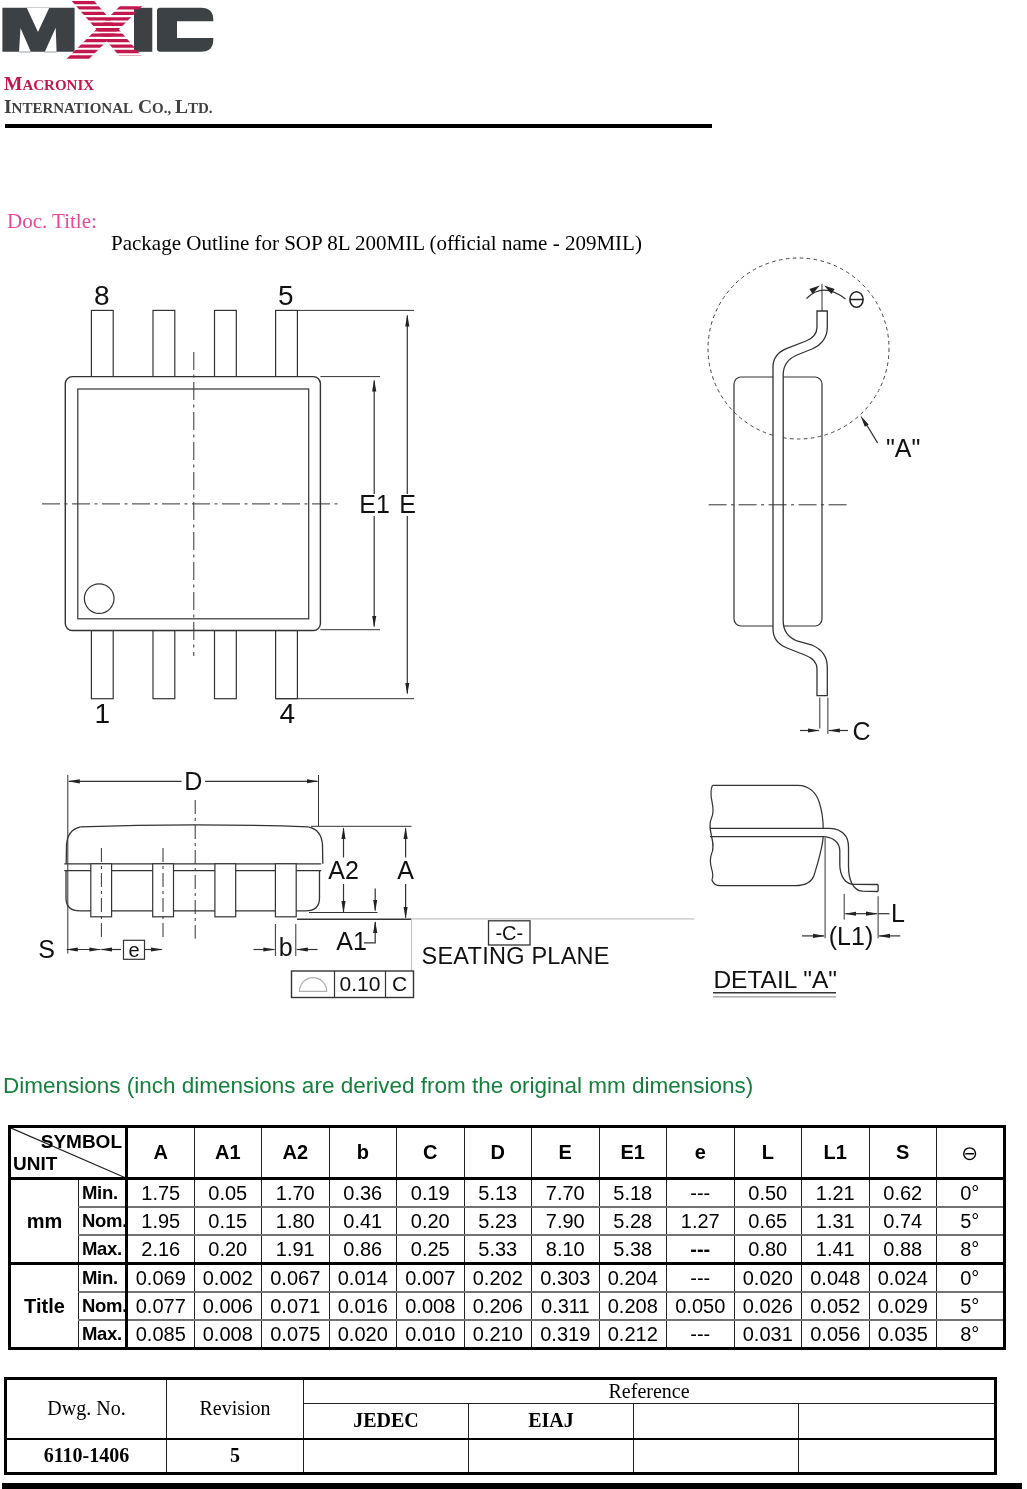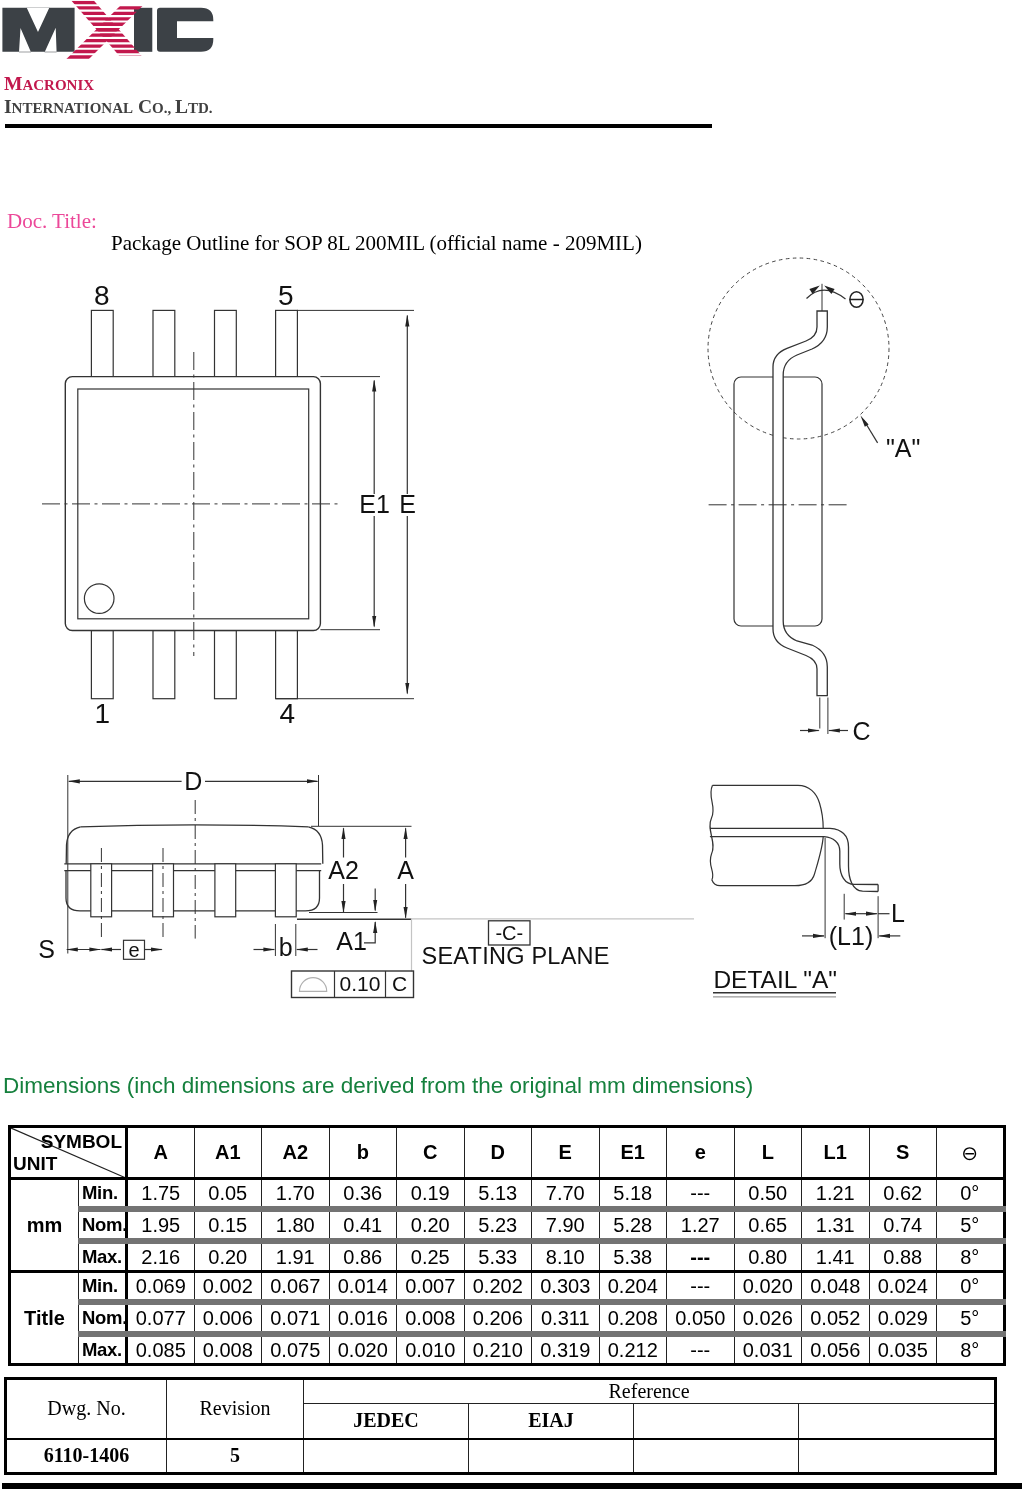--- a/index.html
+++ b/index.html
@@ -5,21 +5,21 @@
 html,body{margin:0;padding:0;}
 body{width:1027px;height:1489px;position:relative;background:#fff;overflow:hidden;
      font-family:"Liberation Sans",sans-serif;}
 .abs{position:absolute;line-height:1;white-space:pre;}
 .tbl{position:absolute;white-space:normal;}
 .serif{font-family:"Liberation Serif",serif;}
 table{border-collapse:collapse;table-layout:fixed;}
 td{padding:0;text-align:center;vertical-align:middle;overflow:hidden;}
 #mt td.hd{border-left:1.3px solid #222;font-weight:bold;}
 #mt tr.r1 td, #mt tr.r2 td{border-left:1.3px solid #222;height:26px;}
-#mt tr.r2 td{border-top:6px solid #737373;}
+#mt tr.r2 td{border-top:2px solid #737373;}
 #mt tr.r2 td.lb, #mt tr.r1 td.lb{border-left:none;}
 #mt td.lb{font-weight:bold;font-size:18.5px;border-right:3px solid #000;text-align:left;padding-left:3px;letter-spacing:-0.3px;}
 #bt td{border:1.3px solid #222;}
 </style>
 </head>
 <body>
 
 <svg class="abs" style="left:0px;top:0px" width="230" height="62" viewBox="0 0 230 62">
   <g fill="#3c4146">
     <path fill-rule="evenodd" d="M2.4,7.8 L74.6,7.8 L74.6,51.8 L2.4,51.8 Z

